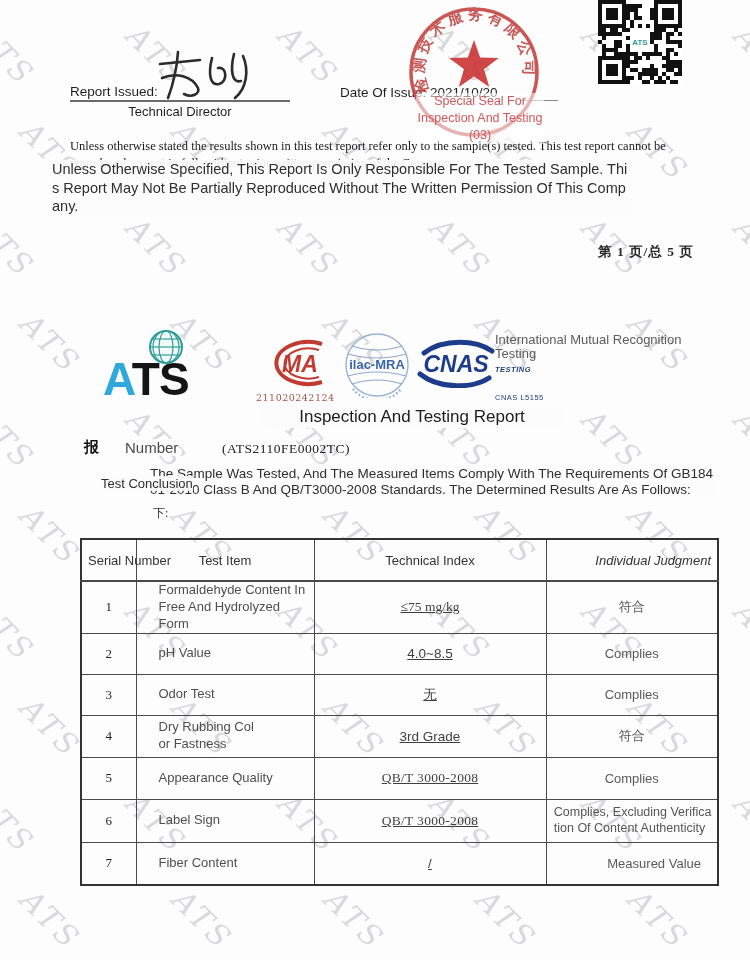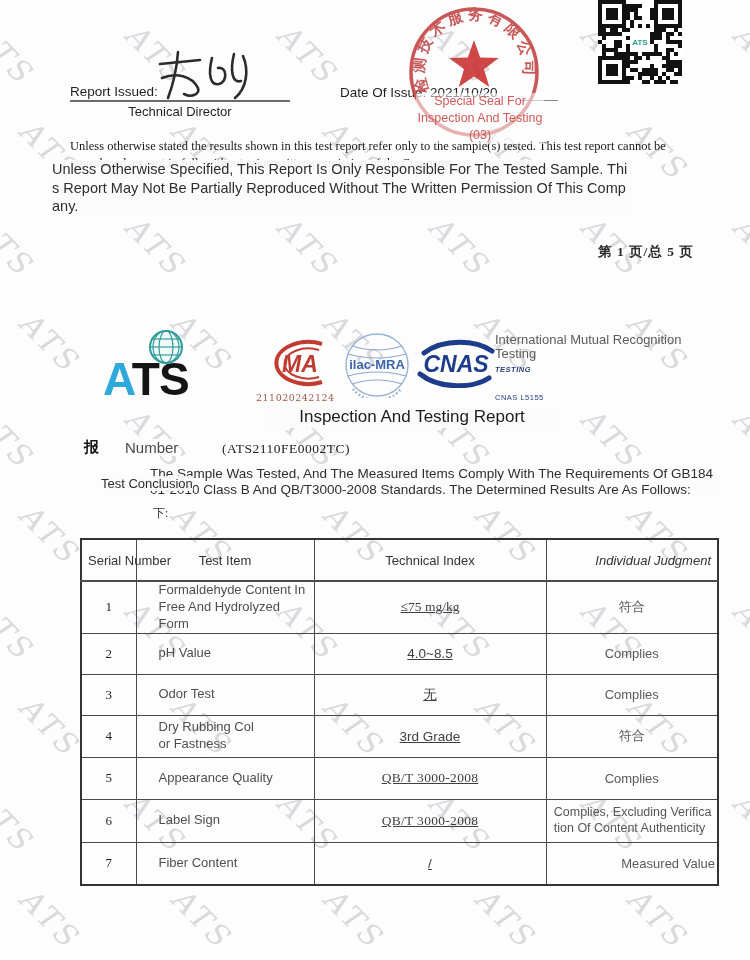--- a/index.html
+++ b/index.html
@@ -86,21 +86,21 @@
   td.c-serial { text-align:center; font-family:"Liberation Serif","DejaVu Serif",serif; font-size:13px; color:#222; }
   td.c-item { padding-left:22px; font-size:13px; color:#4f4f4f; line-height:1.3; }
   td.c-index { text-align:center; font-size:13.5px; color:#3f3f3f;text-decoration:underline; }
   td.c-judg { text-align:center; font-size:13px; color:#5a5a5a; }
   .r1 { height:41px; } .r2 { height:41px; } .r3 { height:41px; }
   .r4 { height:42px; } .r5 { height:42px; } .r6 { height:43px; } .r7 { height:43px; }
   .item-narrow { display:inline-block; max-width:96px; word-break:break-all; }
   .item-wrap { display:inline-block; max-width:162px; }
   .judg-long { display:inline-block; width:164px; text-align:left; padding-left:4px;
                word-break:break-all; font-size:12.5px; line-height:1.25; color:#565656; }
-  .judg-right { display:block; text-align:right; padding-right:2px; }
+  .judg-right { display:block; text-align:right; padding-right:16px; }
   .idx-serif { font-family:"Liberation Serif","DejaVu Serif",serif; color:#1f1f1f; }
   .idx-bold { font-weight:bold; font-size:12.5px; letter-spacing:.3px; }
 </style>
 </head>
 <body>
 
 <div class="page">
 
   <div class="wm-layer">
       <div class="wm" style="left: -30px; top: 38px;">ATS</div>

